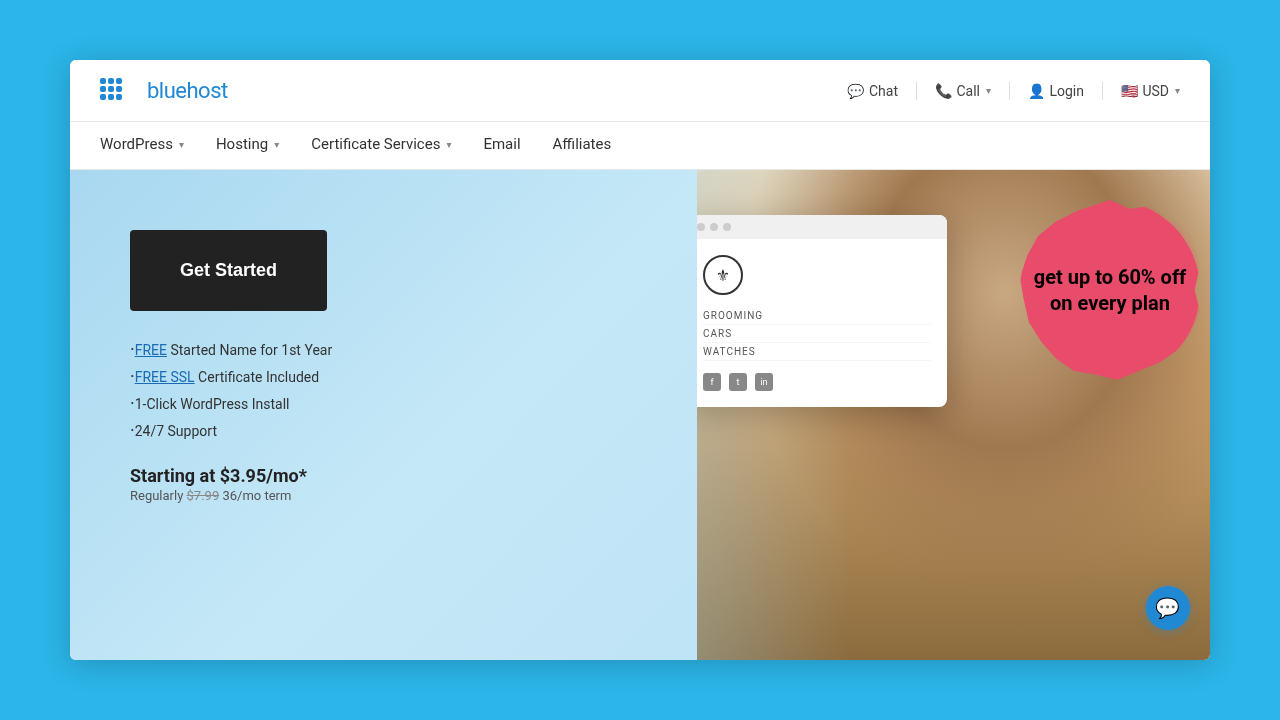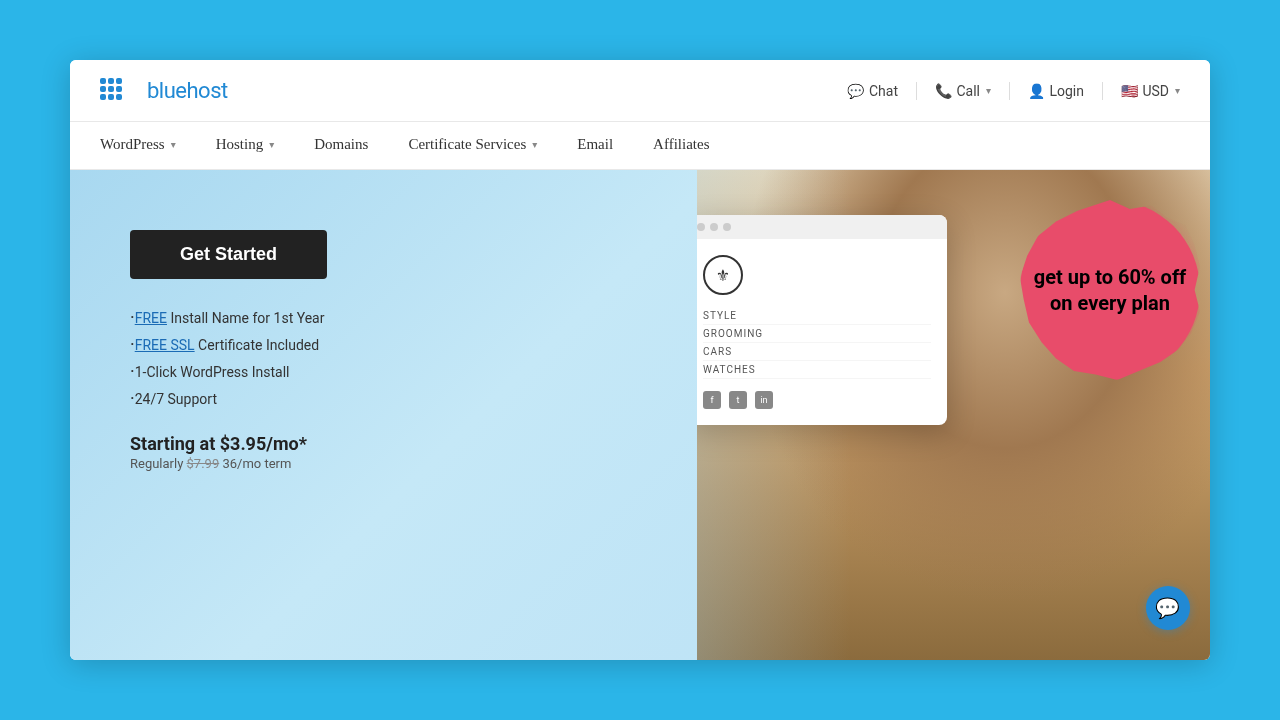--- a/index.html
+++ b/index.html
@@ -75,23 +75,22 @@
       background: #ddd;
     }
 
     
     .main-nav {
       background: white;
       border-bottom: 1px solid #e8e8e8;
       padding: 0 30px;
       display: flex;
       align-items: flex-start;
-      gap: 8px;
+      gap: 0;
       height: 48px;
-      font-family: Liberation Serif, serif;
     }
     .nav-item {
       display: flex;
       align-items: center;
       gap: 4px;
       padding: 0 16px;
       height: 100%;
       font-size: 15px;
       color: #333;
       cursor: pointer;
@@ -163,21 +162,21 @@
       font-weight: 800;
       color: white;
       line-height: 1.1;
       margin-bottom: 32px;
       text-shadow: 0 1px 3px rgba(0,0,0,0.1);
     }
     .cta-button {
       display: inline-block;
       background: #222;
       color: white;
-      padding: 14px 50px;
+      padding: 30px 50px;
       font-size: 18px;
       font-weight: 700;
       border-radius: 4px;
       cursor: pointer;
       border: none;
       margin-bottom: 28px;
     }
 
     .features-list {
       list-style: none;
@@ -379,40 +378,37 @@
   <div class="main-nav">
     <div class="nav-item">
       <span>WordPress</span>
       <span class="nav-arrow">▾</span>
     </div>
     <div class="nav-item">
       <span>Hosting</span>
       <span class="nav-arrow">▾</span>
     </div>
     <div class="nav-item">
-      <span>Domains</span>
-    </div>
-    <div class="nav-item">
       <span>Certificate Services</span>
       <span class="nav-arrow">▾</span>
     </div>
     <div class="nav-item">
       <span>Email</span>
     </div>
     <div class="nav-item">
       <span>Affiliates</span>
     </div>
   </div>
 
   <div class="hero">
     <div class="hero-left">
       <button class="cta-button">Get Started</button>
       <ul class="features-list">
         <li>
-          <span class="feature-link">FREE</span>&nbsp;<span>Install Name for 1st Year</span>
+          <span class="feature-link">FREE</span>&nbsp;<span>Started Name for 1st Year</span>
         </li>
         <li>
           <span class="feature-link">FREE SSL</span>&nbsp;<span>Certificate Included</span>
         </li>
         <li>
           <span>1-Click WordPress Install</span>
         </li>
         <li>
           <span>24/7 Support</span>
         </li>
@@ -433,21 +429,20 @@
       <div class="hero-bg-person"></div>
 
       <div class="browser-mockup">
         <div class="mockup-titlebar">
           <div class="mockup-dot"></div>
           <div class="mockup-dot"></div>
           <div class="mockup-dot"></div>
         </div>
         <div class="mockup-content">
           <div class="mockup-logo">⚜</div>
-          <div class="mockup-menu-item">STYLE</div>
           <div class="mockup-menu-item">GROOMING</div>
           <div class="mockup-menu-item">CARS</div>
           <div class="mockup-menu-item">WATCHES</div>
           <div class="mockup-social">
             <div class="mockup-social-icon">f</div>
             <div class="mockup-social-icon">t</div>
             <div class="mockup-social-icon">in</div>
           </div>
         </div>
       </div>

